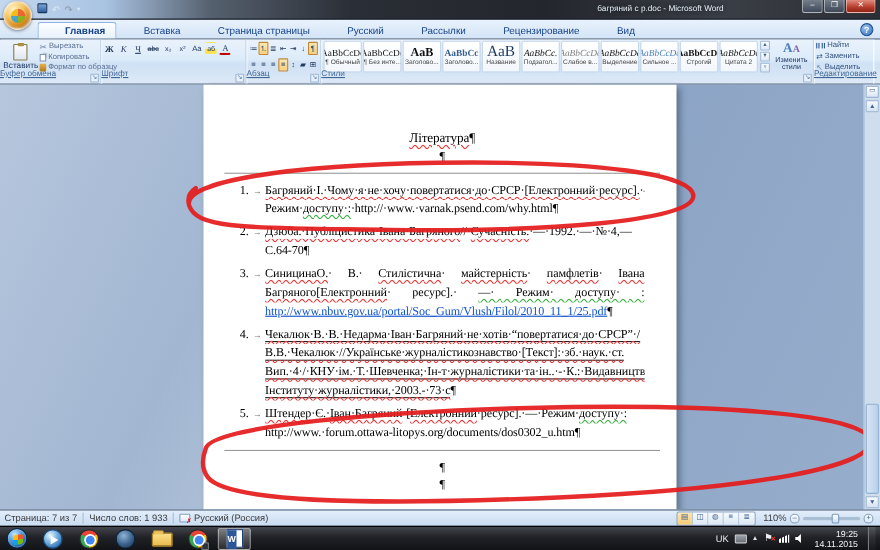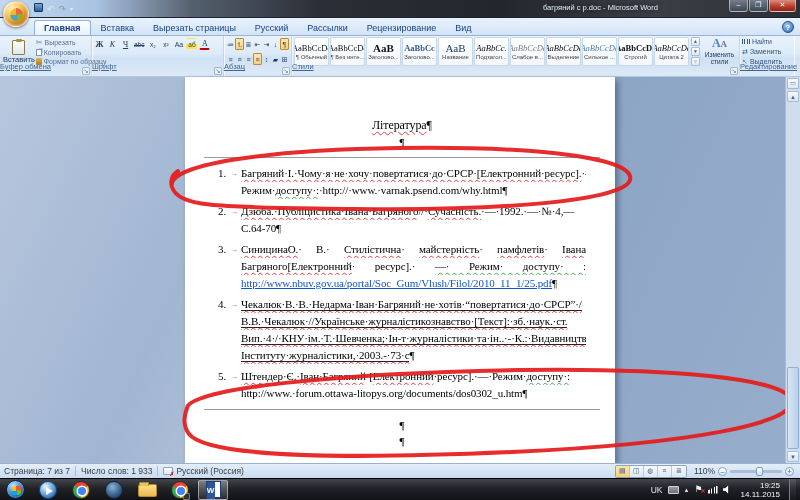--- a/index.html
+++ b/index.html
@@ -22,21 +22,21 @@
     text-shadow:0 0 4px rgba(20,30,40,.9); white-space:nowrap; }
   .winbtns { position:absolute; right:4px; top:0; display:flex; }
   .wbtn { width:19px; height:12px; margin-left:1px; border:1px solid rgba(255,255,255,.45); border-top:none;
     border-radius:0 0 3px 3px; background:linear-gradient(rgba(200,215,235,.45),rgba(90,110,140,.35));
     color:#fff; font-size:7px; line-height:10px; text-align:center; }
   .wbtn.close { width:27px; background:linear-gradient(#e08b7e,#b53b2a 60%,#8e2415); }
 
   
   .tabrow { position:absolute; left:0; top:18px; width:800px; height:18px;
     background:linear-gradient(#e9f2fc,#d3e4f6); border-bottom:1px solid #96b4d4; display:flex; align-items:flex-end; padding-left:34px; }
-  .rtab { font-size:9px; color:#15428b; padding:2px 9px 2px 9px; margin-right:1px; white-space:nowrap; }
+  .rtab { font-size:9px; color:#15428b; padding:2px 9px 2px 24px; margin-right:1px; white-space:nowrap; }
   .rtab.active { background:linear-gradient(#fdfeff,#e8f1fb); border:1px solid #8db2e3; border-bottom:none;
     border-radius:3px 3px 0 0; color:#15428b; font-weight:bold; }
   .helpbtn { position:absolute; right:6px; top:3px; width:12px; height:12px; border-radius:50%;
     background:radial-gradient(circle at 35% 30%,#9cc4ef,#2f6cbb); color:#fff; font-size:8px; font-weight:bold;
     text-align:center; line-height:12px; border:1px solid #1d4f92; }
 
   
   .ribbon { position:absolute; left:0; top:36px; width:800px; height:41px;
     background:linear-gradient(#e9f2fc 0%,#dcebf9 45%,#cfe1f4 55%,#dde9f7 100%);
     border-bottom:1px solid #aec8e2; display:flex; }
@@ -81,21 +81,21 @@
 
   
   .g-sty { width:448px; }
   .chips { display:flex; gap:1px; align-items:center; }
   .chip { width:35px; height:29px; background:linear-gradient(#ffffff,#f2f7fc); border:1px solid #c8d8ec; border-radius:2px;
     display:flex; flex-direction:column; align-items:center; justify-content:center; overflow:hidden; }
   .chip .sample { font-family:"Liberation Serif",serif; font-size:8.5px; line-height:10px; color:#111; white-space:nowrap; }
   .chip .cname { font-size:6px; line-height:8px; color:#444; white-space:nowrap; }
   .chip.s-h1 .sample { font-size:11px; font-weight:bold; }
   .chip.s-h2 .sample { color:#365f91; font-weight:bold; }
-  .chip.s-ttl .sample { font-size:11px; color:#17365d; }
+  .chip.s-ttl .sample { font-size:14px; color:#17365d; }
   .chip.s-it .sample { font-style:italic; }
   .chip.s-blu .sample { font-style:italic; color:#4f81bd; }
   .chip.s-bld .sample { font-weight:bold; }
   .chip.s-gray .sample { color:#808080; font-style:italic; }
   .sty-arrows { display:flex; flex-direction:column; gap:1px; margin:0 2px; }
   .sarr { width:9px; height:9px; border:1px solid #a5bdd9; background:linear-gradient(#fff,#dce8f5); font-size:5px; line-height:7px; text-align:center; color:#3e6696; border-radius:1px; }
   .chgsty { width:40px; display:flex; flex-direction:column; align-items:center; font-size:6.5px; color:#1f3864; text-align:center; line-height:7px; }
   .i-chgsty { font-size:12px; line-height:13px; font-family:"Liberation Serif",serif; color:#4f81bd; font-weight:bold; }
   .i-chgsty em { font-style:normal; color:#8064a2; font-size:9px; }
 
@@ -207,21 +207,21 @@
     <div class="winbtns">
       <div class="wbtn">–</div>
       <div class="wbtn">❐</div>
       <div class="wbtn close">✕</div>
     </div>
   </div>
 
   <div class="tabrow">
     <span class="rtab active">Главная</span>
     <span class="rtab">Вставка</span>
-    <span class="rtab">Вырезать страницы</span>
+    <span class="rtab">Страница страницы</span>
     <span class="rtab">Русский</span>
     <span class="rtab">Рассылки</span>
     <span class="rtab">Рецензирование</span>
     <span class="rtab">Вид</span>
     <div class="helpbtn">?</div>
   </div>
 
   <div class="ribbon">
 
     <div class="rgroup g-clip">

